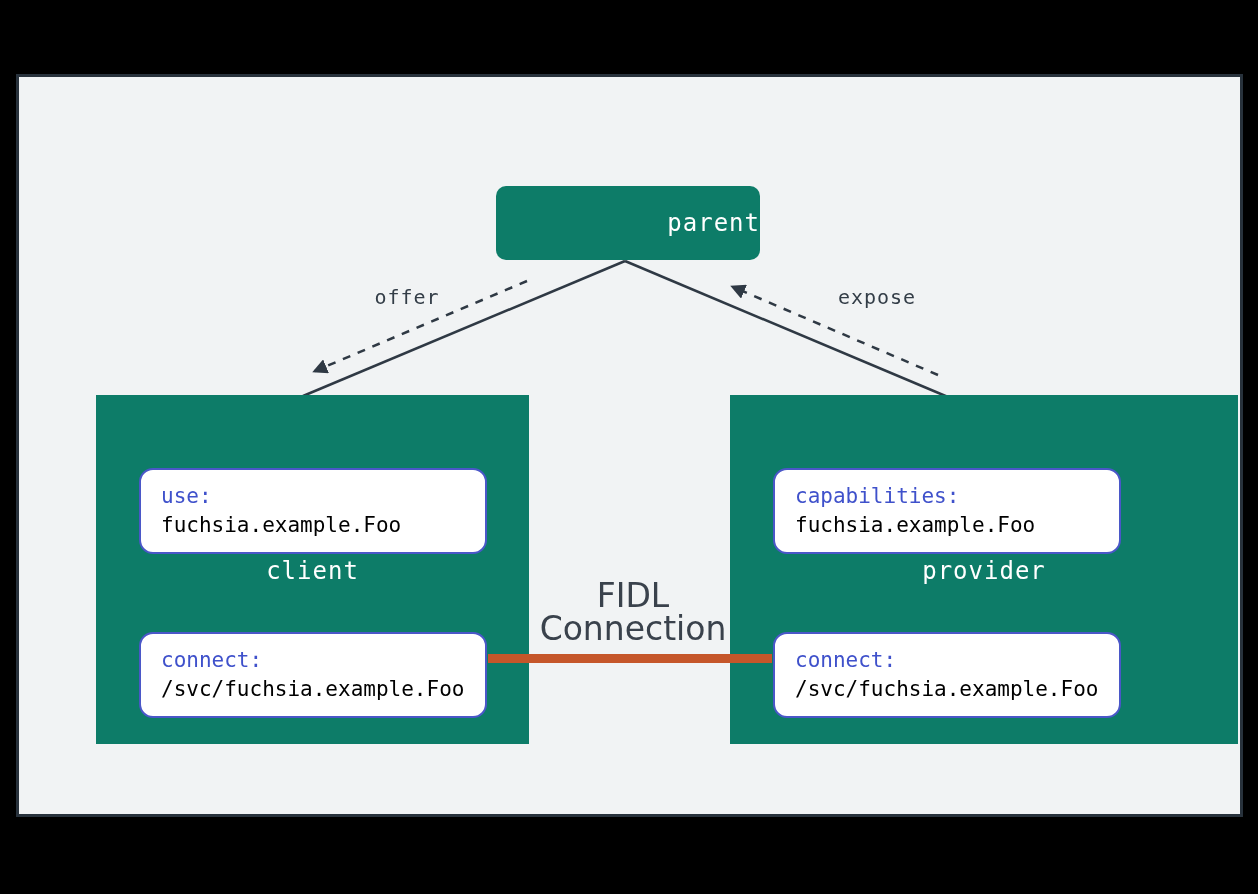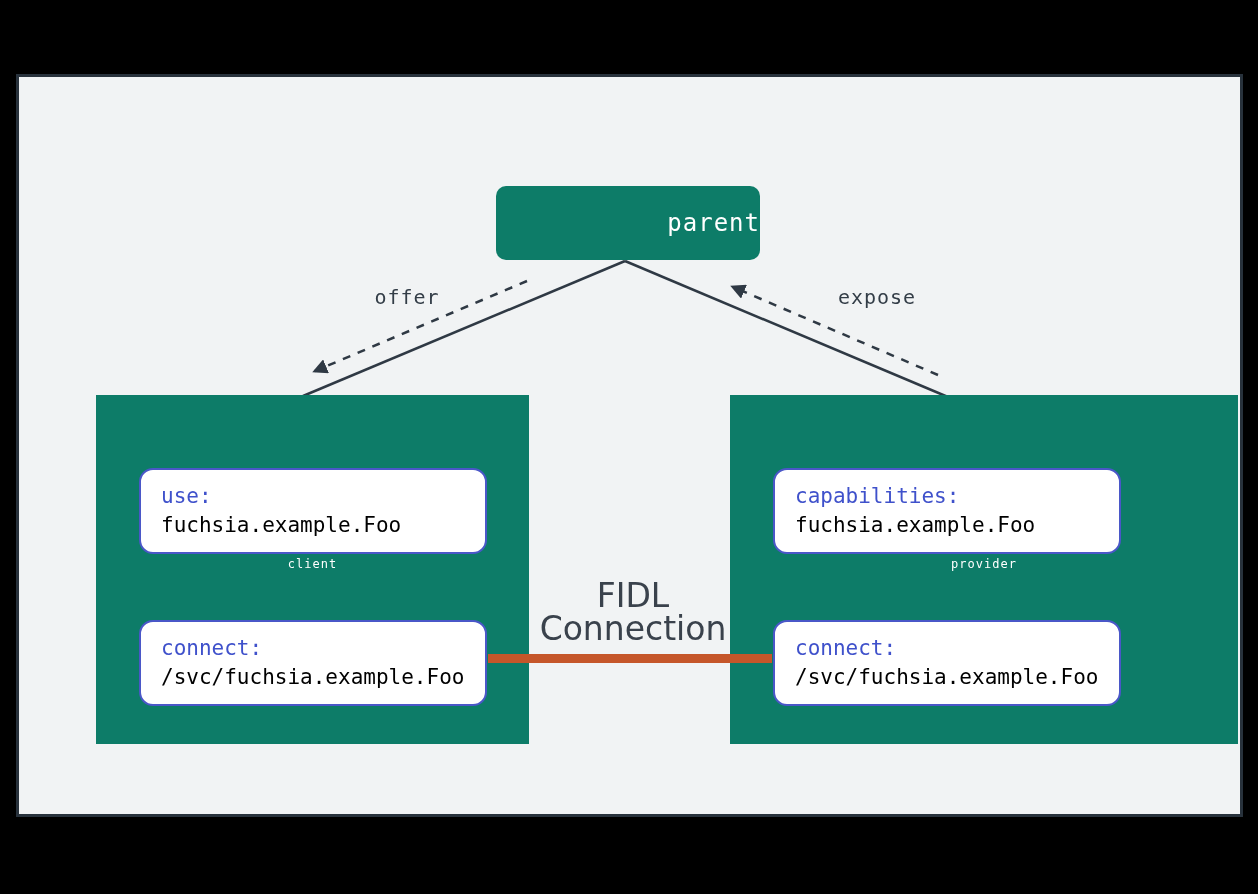--- a/index.html
+++ b/index.html
@@ -61,29 +61,29 @@
     background: #FFFFFF;
     border: 2px solid #4A57C8;
     border-radius: 14px;
     display: flex; flex-direction: column; justify-content: center;
     padding-left: 20px;
     font-size: 21px;
     line-height: 29px;
     white-space: nowrap;
   }
   .cap-box.upper { top: 73px; }
-  .cap-box.lower { top: 225px; }
+  .cap-box.lower { top: 237px; }
   .cap-key { color: #3F51CB; }
   .cap-value { color: #000000; }
   .component-name {
     position: absolute;
     left: 0; right: 0; top: 162px;
     text-align: center;
     color: #FFFFFF;
-    font-size: 12px;
+    font-size: 24px;
     letter-spacing: 1px;
   }
   .fidl-line {
     position: absolute;
     left: 469px; top: 577px;
     width: 284px; height: 9px;
     background: #C5562A;
   }
   .fidl-label {
     position: absolute;

